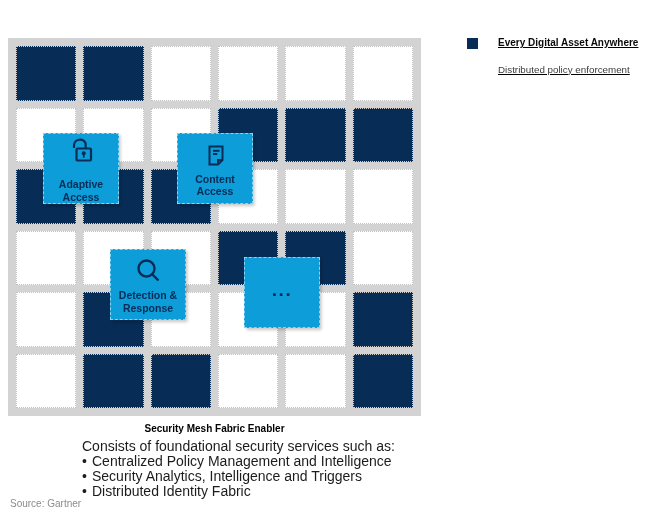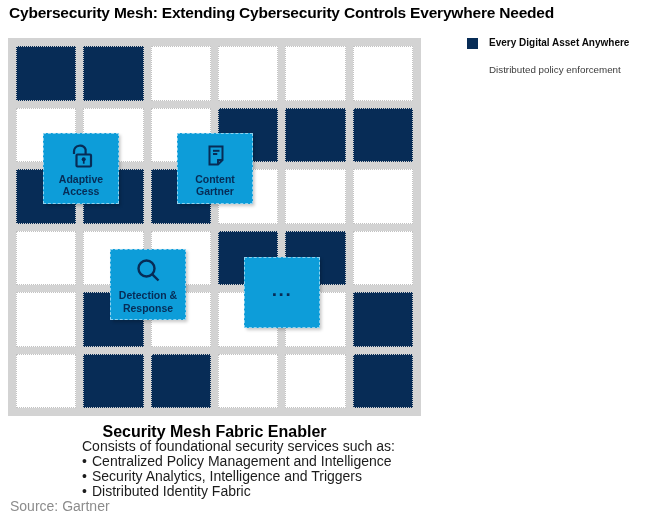--- a/index.html
+++ b/index.html
@@ -28,41 +28,40 @@
     display:flex;flex-direction:column;align-items:center;justify-content:center;
   }
   .ovicon{line-height:0;margin-bottom:1px;}
   .ovlabel{
     font-size:10.5px;font-weight:700;color:#072C56;text-align:center;line-height:1.18;
     width:70px;
   }
   .overlay.dots .ovlabel{font-size:19px;font-weight:800;letter-spacing:1.5px;line-height:0.5;margin-top:-6px;}
   
   #legend{position:absolute;left:467px;top:37px;width:183px;}
-  .legend-item{display:flex;gap:11px;margin-bottom:6px;}
+  .legend-item{display:flex;gap:20px;margin-bottom:6px;text-decoration:underline;}
   .swatch{width:11px;height:11px;flex:0 0 11px;margin-top:1px;}
   .swatch.navy{background:#072C56;}
   .swatch.blue{background:#0D9DD9;}
   .legend-title{font-size:10px;font-weight:700;color:#0a0a0a;line-height:1.18;}
   .legend-desc{font-size:9.8px;color:#3b3b3b;line-height:1.18;margin-top:15px;}
   
   #fabric-heading{
     position:absolute;left:8px;top:423px;width:413px;text-align:center;
-    font-size:16px;font-weight:800;color:#000;
+    font-size:10px;font-weight:800;color:#000;
   }
   #fabric-text{position:absolute;left:82px;top:439px;font-size:14px;color:#1c1c1c;line-height:15px;}
   .bullet-line{display:flex;}
   .bullet-dot{width:10px;flex:0 0 10px;text-align:left;}
-  #source-line{position:absolute;left:10px;top:498px;font-size:14px;color:#8c8c8c;}
+  #source-line{position:absolute;left:10px;top:498px;font-size:10px;color:#8c8c8c;}
 </style>
 </head>
 <body>
 
 <div id="canvas">
-  <div id="page-title">Cybersecurity Mesh: Extending Cybersecurity Controls Everywhere Needed</div>
 
   <div id="grid-wrap">
     <div id="grid">
         <div class="cell dark"></div>
         <div class="cell dark"></div>
         <div class="cell light"></div>
         <div class="cell light"></div>
         <div class="cell light"></div>
         <div class="cell light"></div>
         <div class="cell light"></div>
@@ -90,41 +89,41 @@
         <div class="cell light"></div>
         <div class="cell dark"></div>
         <div class="cell light"></div>
         <div class="cell dark"></div>
         <div class="cell dark"></div>
         <div class="cell light"></div>
         <div class="cell light"></div>
         <div class="cell dark"></div>
       </div>
 
-  <div class="overlay" style="left: 35px; top: 95px;">
+  <div class="overlay" style="left: 35px; top: 95px; justify-content: space-between;">
         <div class="ovicon"><svg width="32" height="32" viewBox="0 0 32 32">
             <g fill="none" stroke="#072C56" stroke-width="2.2">
               <path d="M9 14 v-2.6 a6 6 0 0 1 11.6 -1.9 v5"></path>
               <rect x="11.5" y="14.5" width="14.5" height="12" rx="1"></rect>
             </g>
             <circle cx="18.7" cy="19.3" r="2" fill="#072C56"></circle>
             <rect x="17.9" y="20.3" width="1.7" height="3.4" fill="#072C56"></rect>
           </svg></div>
         <div class="ovlabel">Adaptive Access</div>
       </div>
       <div class="overlay" style="left: 169px; top: 95px;">
         <div class="ovicon"><svg width="32" height="32" viewBox="0 0 32 32">
             <g fill="none" stroke="#072C56" stroke-width="2">
               <path d="M10.5 6.5 h13 v13.5 l-4.5 4.5 h-8.5 z"></path>
               <path d="M23.5 20 h-4.5 v4.5"></path>
               <line x1="14" y1="10.8" x2="20.5" y2="10.8"></line>
               <line x1="14" y1="14" x2="18.3" y2="14"></line>
             </g>
           </svg></div>
-        <div class="ovlabel">Content Gartner</div>
+        <div class="ovlabel">Content Access</div>
       </div>
       <div class="overlay" style="left: 102px; top: 211px;">
         <div class="ovicon"><svg width="33" height="33" viewBox="0 0 33 33">
             <g fill="none" stroke="#072C56" stroke-width="2.4">
               <circle cx="14.5" cy="13.5" r="8"></circle>
               <line x1="20.3" y1="19.3" x2="26.5" y2="25.5"></line>
             </g>
           </svg></div>
         <div class="ovlabel">Detection &amp; Response</div>
       </div>

